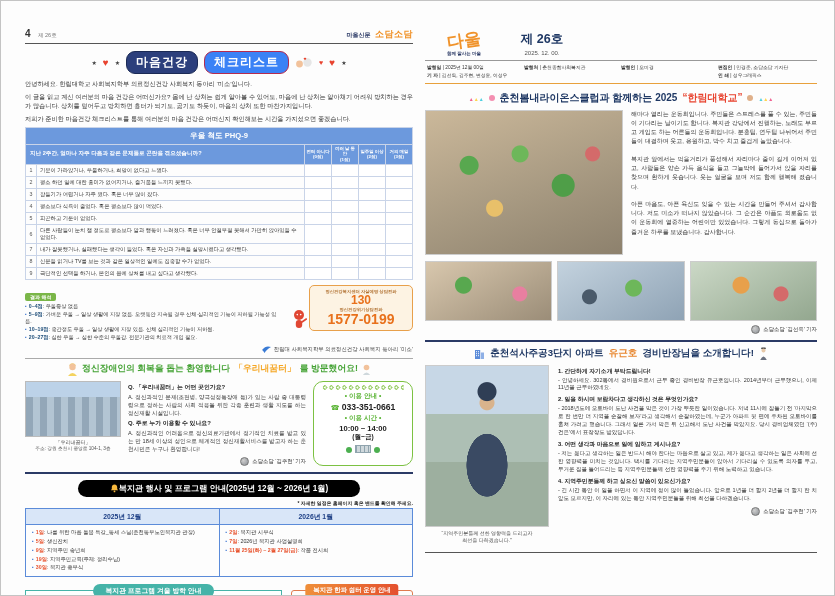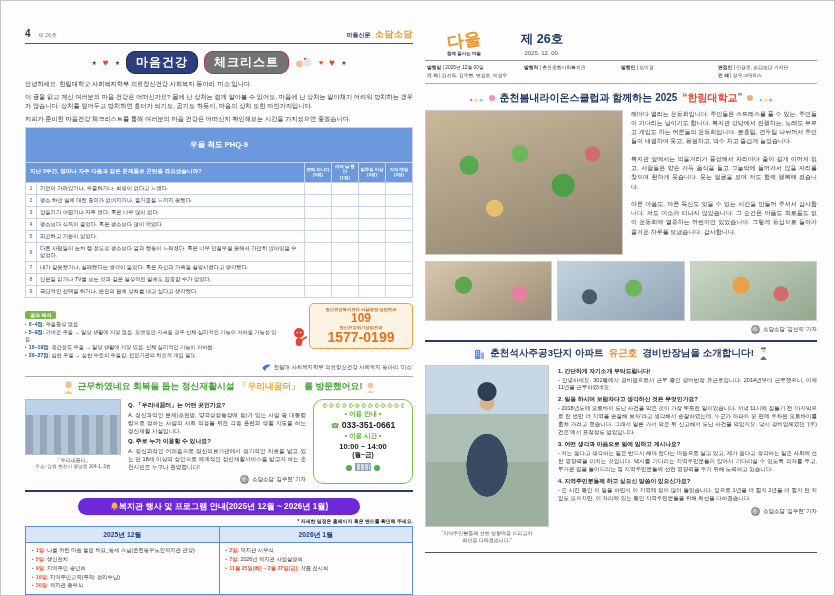--- a/index.html
+++ b/index.html
@@ -18,31 +18,31 @@
              border-bottom:1.5px solid #555; padding-bottom:2px; }
   .pg-num   { font-size:10px; font-weight:bold; color:#333; }
   .pg-issue { font-size:5.5px; color:#777; margin-left:3px; }
   .brand-pre  { font-size:6px; color:#2b3a66; font-weight:bold; }
   .brand-name { font-size:9px; color:#f0932b; font-weight:bold; letter-spacing:.5px; }
 
   
   .banner { display:flex; justify-content:center; align-items:center; gap:6px; margin:7px 0 5px; }
   .pill { font-weight:bold; font-size:12px; padding:2px 9px; border-radius:9px; color:#fff; letter-spacing:1px; }
   .pill-navy { background:#2c3f7c; border:1.5px solid #1b2a55; }
-  .pill-pink { background:#737373; border:1.5px solid #b52b4e; }
+  .pill-pink { background:#3b82f6; border:1.5px solid #b52b4e; }
   .deco-heart { color:#e8432f; font-size:10px; }
   .deco-heart.sm { font-size:7px; }
   .deco-star { color:#444; font-size:6px; }
 
   .intro { font-size:6.2px; color:#333; line-height:1.5; margin-bottom:3.5px; text-align:justify; }
 
   
   table.phq { width:100%; border-collapse:collapse; border:1.2px solid #8aa6cf; margin-top:2px; }
   .phq th, .phq td { border:1px solid #c9d4e8; }
-  .phq-title { background:#6c99dd; color:#fff; font-size:7.6px; font-weight:bold; padding:12px; text-align:center; }
+  .phq-title { background:#6c99dd; color:#fff; font-size:7.6px; font-weight:bold; padding:3px; text-align:center; }
   .phq-qh { background:#6c99dd; color:#fff; font-size:5.6px; padding:2px 4px; text-align:left; font-weight:bold; }
   .phq-col { background:#6c99dd; color:#fff; font-size:4.4px; width:27px; text-align:center; padding:1px; font-weight:bold; line-height:1.3; }
   .phq td { font-size:5.3px; padding:2px 3px; color:#333; }
   .phq td.no { width:11px; text-align:center; color:#555; }
   .phq td.score-cell { width:27px; background:#fff; }
 
   
   .result-row { display:flex; gap:8px; margin-top:5px; align-items:flex-start; }
   .result-left { flex:1; }
   .result-badge { display:inline-block; background:#7ab648; color:#fff; font-size:5px; font-weight:bold;
@@ -91,21 +91,21 @@
   .phone-glyph { color:#56b230; font-size:7px; }
   .ib-hours { font-size:7.6px; font-weight:bold; color:#222; }
   .ib-hours2 { font-size:6.6px; font-weight:bold; color:#222; }
   .ib-deco { display:flex; justify-content:center; align-items:flex-end; gap:3px; margin-top:2px; height:9px; }
   .tree { width:6px; height:6px; border-radius:50%; background:#4caf50; }
   .bldg { width:16px; height:8px; background:#cfd8dc; border:.5px solid #90a4ae;
           background-image:repeating-linear-gradient(90deg,#90a4ae 0 1px,transparent 1px 4px); }
 
   
   .ev-title-wrap { text-align:center; margin-top:2px; }
-  .ev-pill { display:inline-flex; align-items:center; background:#6d28d9; color:#fff;
+  .ev-pill { display:inline-flex; align-items:center; background:#000000; color:#fff;
              font-weight:bold; font-size:8.2px; padding:3px 32px; border-radius:12px; }
   .ev-note { text-align:right; font-size:4.9px; font-weight:bold; color:#222; margin:3px 0 2px; }
   table.ev-table { width:100%; border-collapse:collapse; border:1.2px solid #5b8bd9; }
   .ev-table th { background:#d9e6f8; color:#1d3f85; font-size:6.8px; font-weight:bold;
                  padding:2.5px; border:1px solid #5b8bd9; width:50%; }
   .ev-table td { vertical-align:top; padding:3px 6px 4px; border:1px solid #5b8bd9; }
   .ev-item { font-size:5.3px; color:#333; line-height:1.55; }
   .ev-item::before { content:"▪"; color:#4a7fd4; margin-right:2px; font-size:5px; }
   .ev-date { color:#e8542f; font-weight:bold; }
 
@@ -333,21 +333,21 @@
     <div class="hotline-wrap">
       <svg width="16" height="22" viewBox="0 0 16 22">
         <circle cx="8" cy="6" r="5" fill="#e04733"></circle>
         <circle cx="6.3" cy="5.6" r=".8" fill="#fff"></circle>
           <circle cx="9.7" cy="5.6" r=".8" fill="#fff"></circle>
         <rect x="4.8" y="11" width="6.4" height="8" rx="3" fill="#e04733"></rect>
         <path d="M11 13 L15.3 10" stroke="#e04733" stroke-width="1.6" stroke-linecap="round"></path>
       </svg>
       <div class="hotline-box">
         <div class="hl-label">정신건강복지센터 자살예방 상담전화</div>
-        <div class="hl-num1">109</div>
+        <div class="hl-num1">130</div>
         <div class="hl-label">정신건강위기상담전화</div>
         <div class="hl-num2">1577-0199</div>
       </div>
     </div>
   </div>
 
   <div class="credit-line">
     <svg width="9" height="7" viewBox="0 0 9 7">
       <path d="M0 4 C3 0 6 0 9 1 C6 2.5 4 4.5 2.5 7 C1.8 5.6 1 4.8 0 4z" fill="#3a7bd5"></path>
     </svg>
@@ -355,21 +355,21 @@
   </div>
 
   <hr class="rule-thin">
 
   <div class="fac-title">
     <svg width="11" height="13" viewBox="0 0 11 13">
       <circle cx="5.5" cy="4" r="3.2" fill="#f2c29b"></circle>
       <path d="M2.4 3 A3.3 3.3 0 0 1 8.6 3 L8.6 2 A3.6 3.6 0 0 0 2.4 2z" fill="#e8b64c"></path>
       <path d="M1 13 Q5.5 7 10 13z" fill="#f4d35e"></path>
     </svg>
-    <span class="fac-green">근무하였네요 회복을 돕는 정신재활시설</span>
+    <span class="fac-green">정신장애인의 회복을 돕는 환영합니다</span>
     <span class="fac-orange">「우리내꿈터」</span>
     <span class="fac-green">를 방문했어요!</span>
     <svg width="9" height="11" viewBox="0 0 9 11">
       <circle cx="4.5" cy="3.5" r="2.8" fill="#f2c29b"></circle>
       <path d="M.8 11 Q4.5 6 8.2 11z" fill="#cfd8dc"></path>
     </svg>
   </div>
 
   <div class="fac-row">
     <div class="fac-photo-col">

